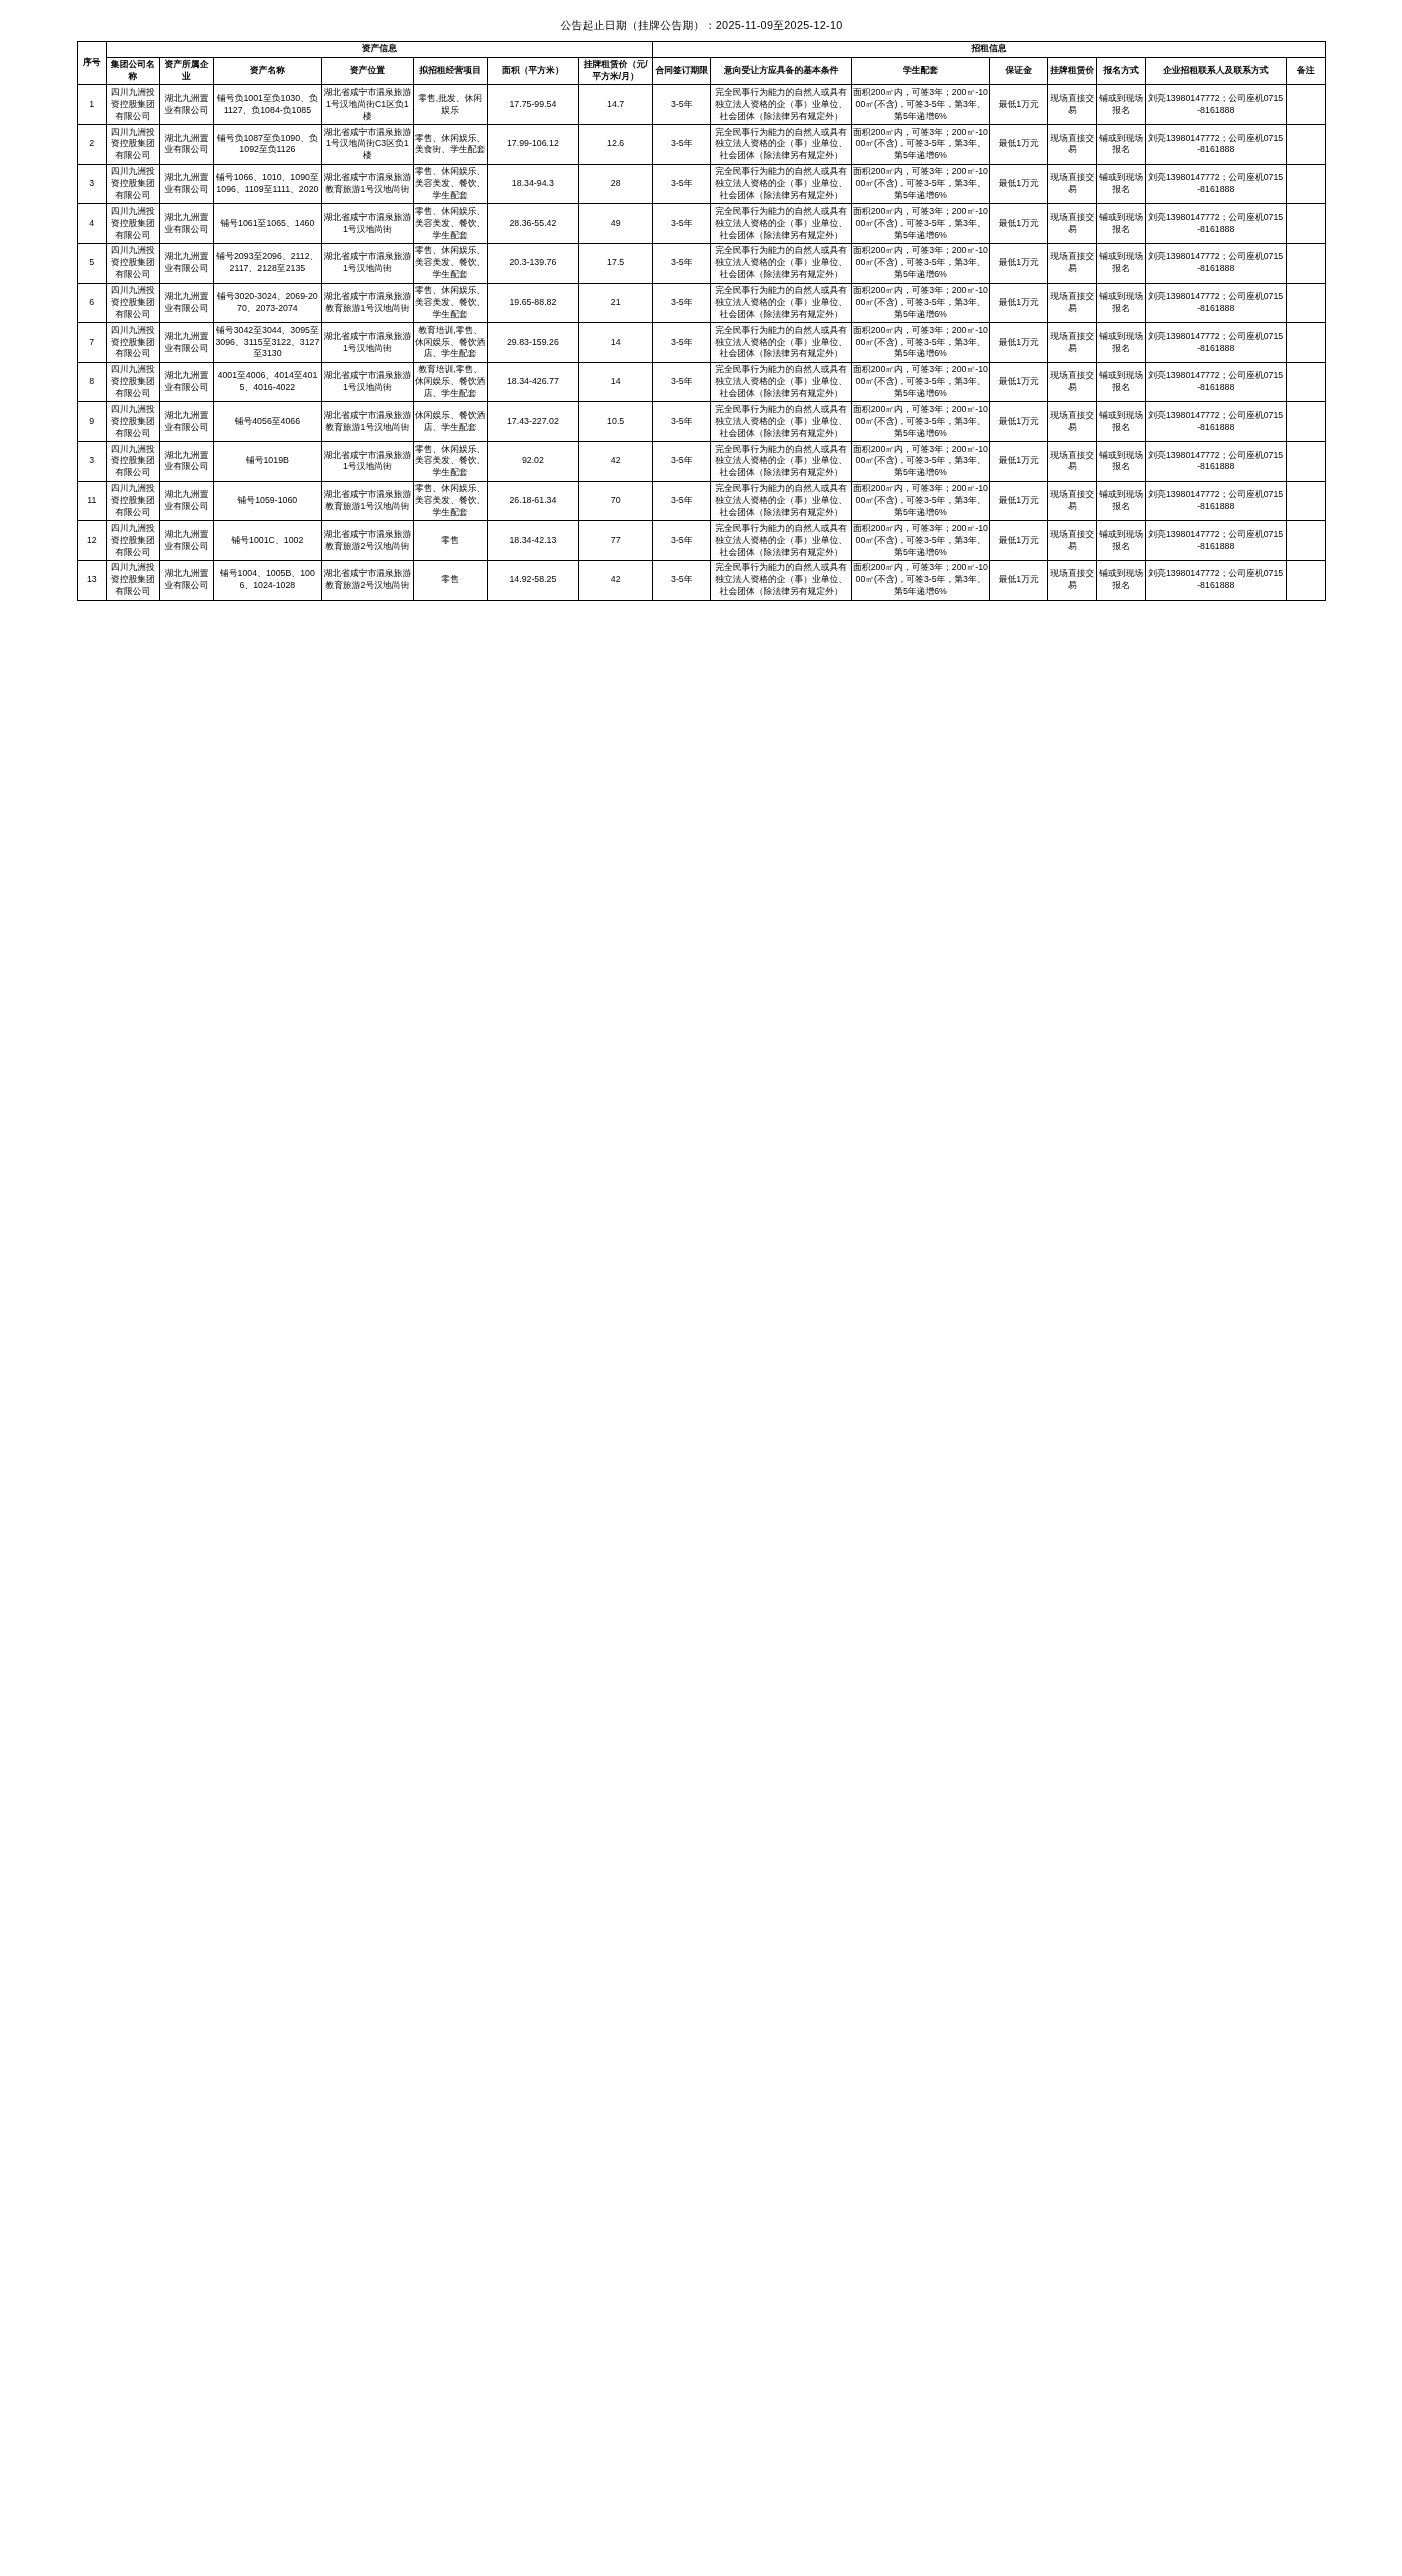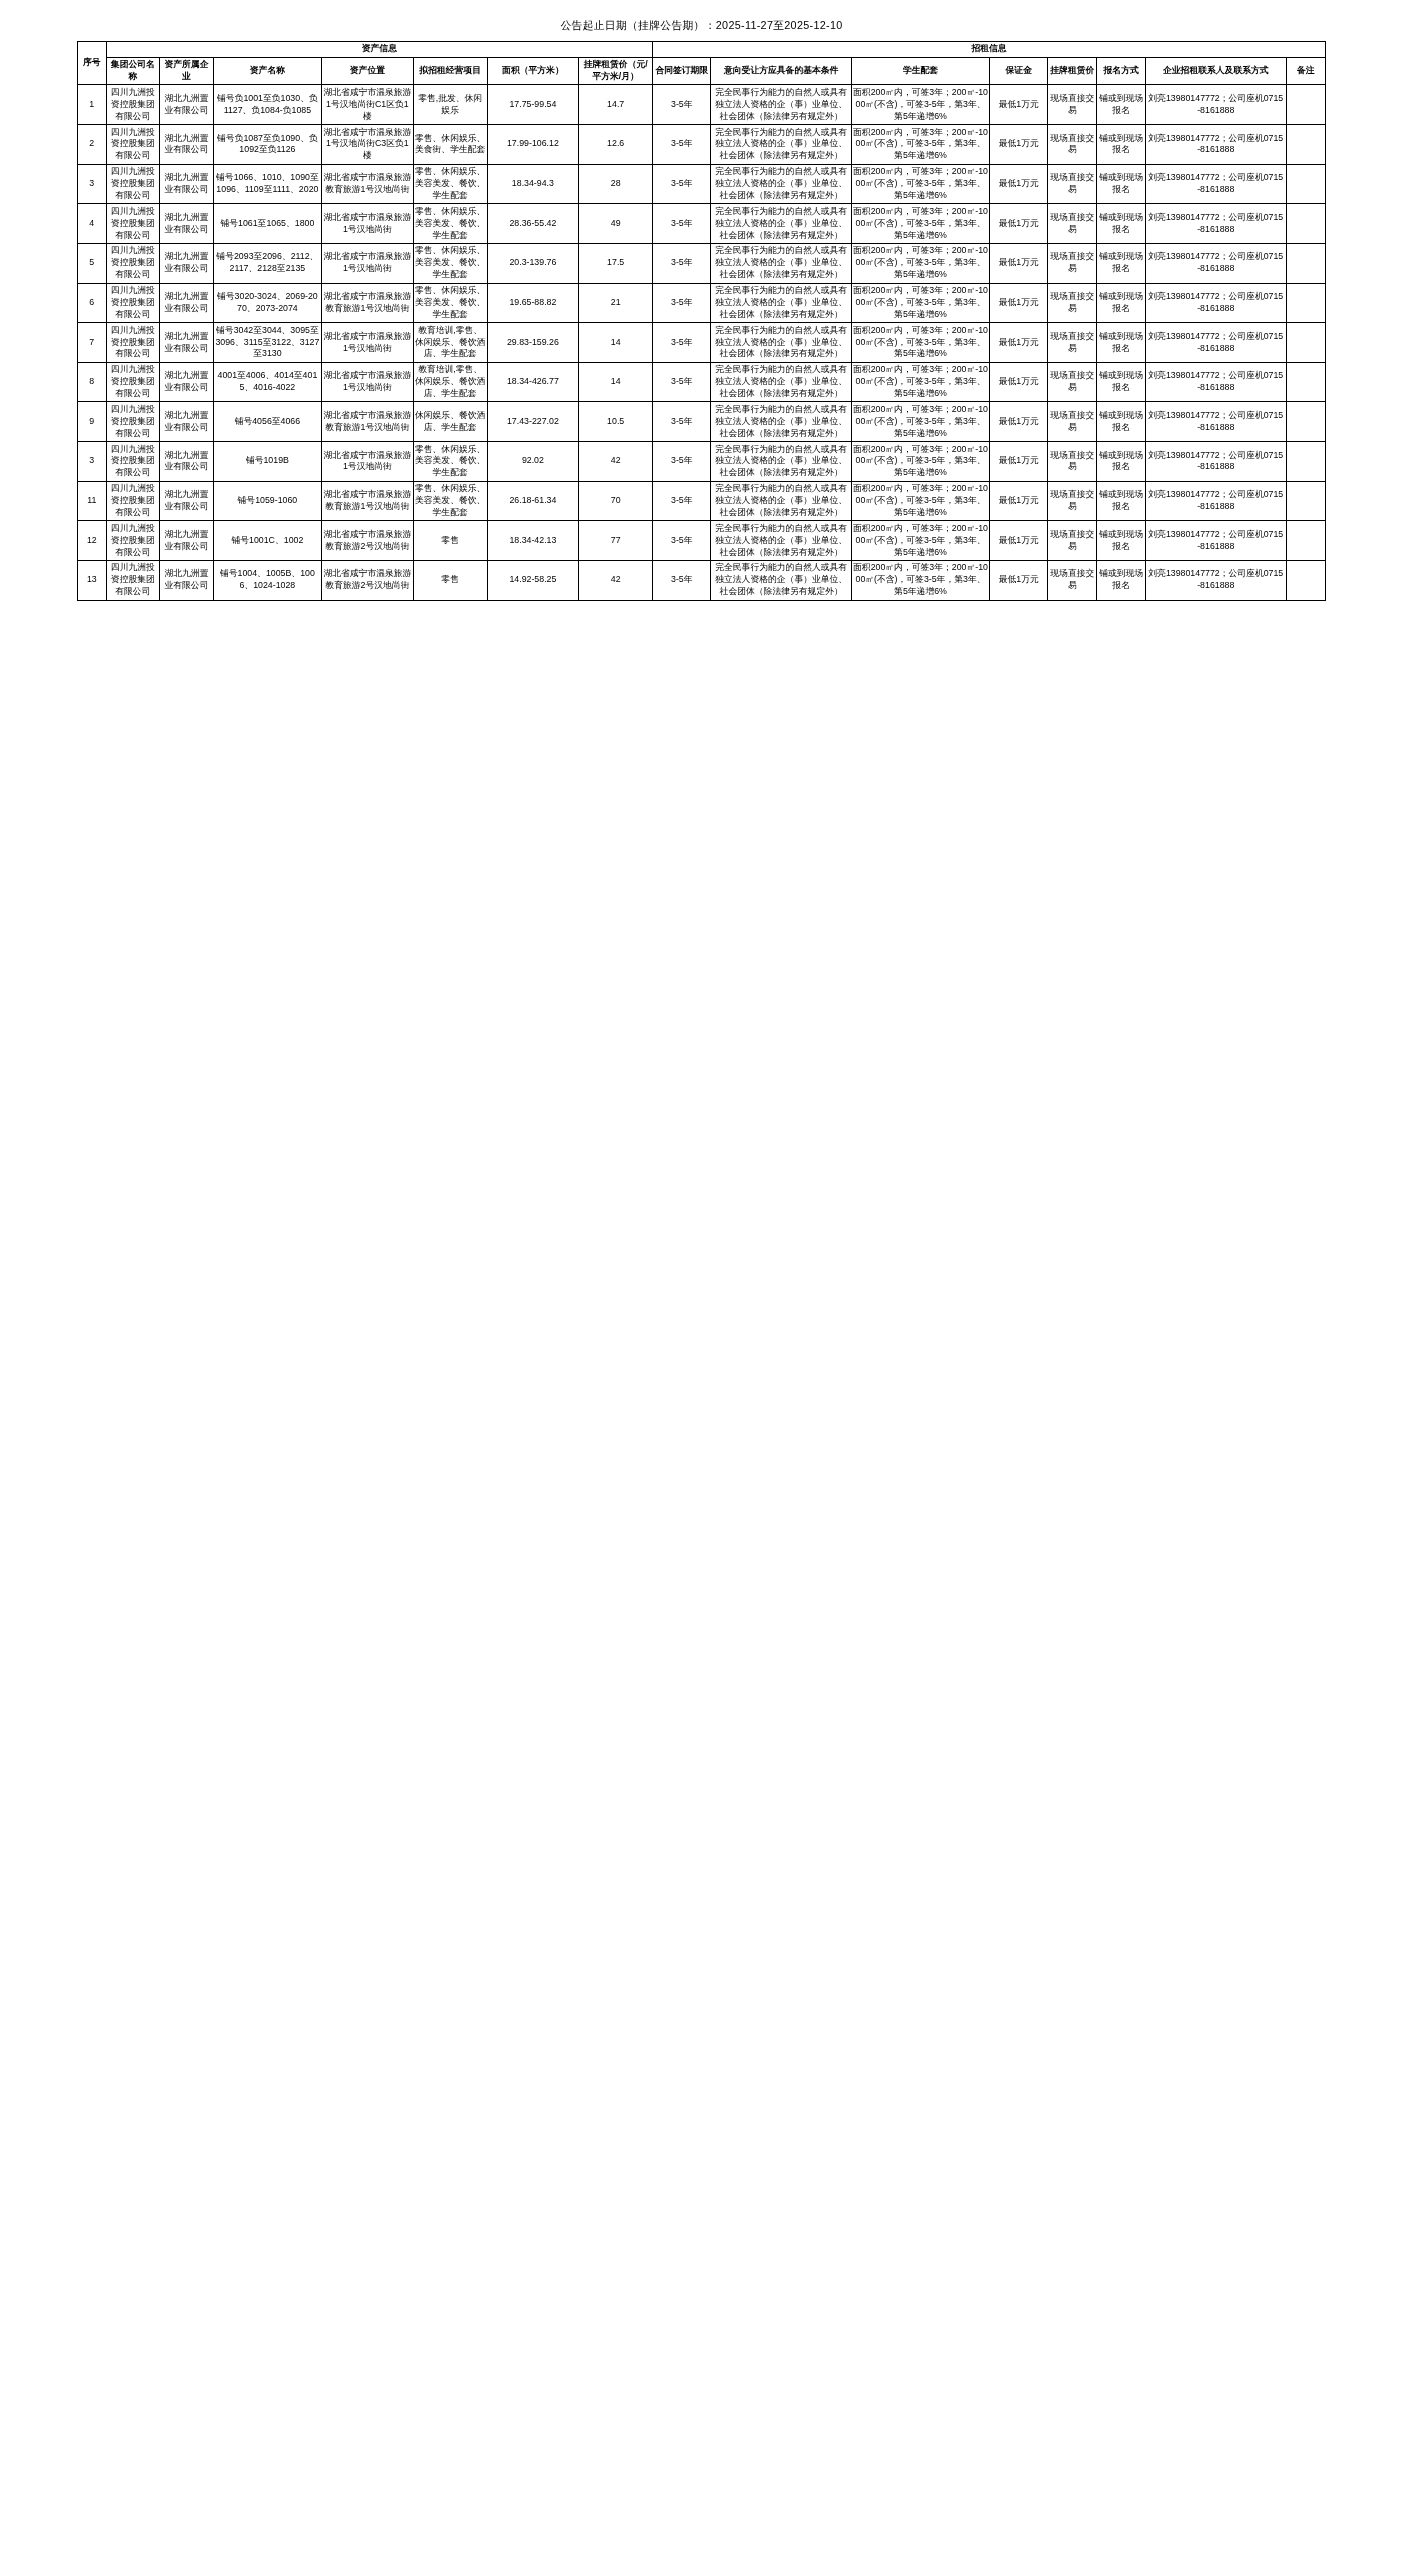--- a/index.html
+++ b/index.html
@@ -68,21 +68,21 @@
   col.c-trade    { width: 41px; }
   col.c-signup   { width: 41px; }
   col.c-contact  { width: 118px; }
   col.c-remark   { width: 33px; }
 </style>
 </head>
 <body>
 
 <div class="page">
 
-  <div class="notice-line">公告起止日期（挂牌公告期）：2025-11-27至2025-12-10</div>
+  <div class="notice-line">公告起止日期（挂牌公告期）：2025-11-09至2025-12-10</div>
 
   <table class="main">
     <colgroup>
       <col class="c-seq">
         <col class="c-group">
         <col class="c-owner">
         <col class="c-name">
         <col class="c-loc">
       <col class="c-proj">
         <col class="c-area">
@@ -172,21 +172,21 @@
           <td>最低1万元</td>
           <td>现场直接交易</td>
           <td>铺或到现场报名</td>
           <td>刘亮13980147772；公司座机0715-8161888</td>
           <td></td>
         </tr>
         <tr>
           <td class="seq">4</td>
           <td>四川九洲投资控股集团有限公司</td>
           <td>湖北九洲置业有限公司</td>
-          <td>铺号1061至1065、1800</td>
+          <td>铺号1061至1065、1460</td>
           <td>湖北省咸宁市温泉旅游1号汉地尚街</td>
           <td>零售、休闲娱乐、美容美发、餐饮、学生配套</td>
           <td>28.36-55.42</td>
           <td>49</td>
           <td>3-5年</td>
           <td class="tiny">完全民事行为能力的自然人或具有独立法人资格的企（事）业单位、社会团体（除法律另有规定外）</td>
           <td class="tiny">面积200㎡内，可签3年；200㎡-1000㎡(不含)，可签3-5年，第3年、第5年递增6%</td>
           <td>最低1万元</td>
           <td>现场直接交易</td>
           <td>铺或到现场报名</td>

